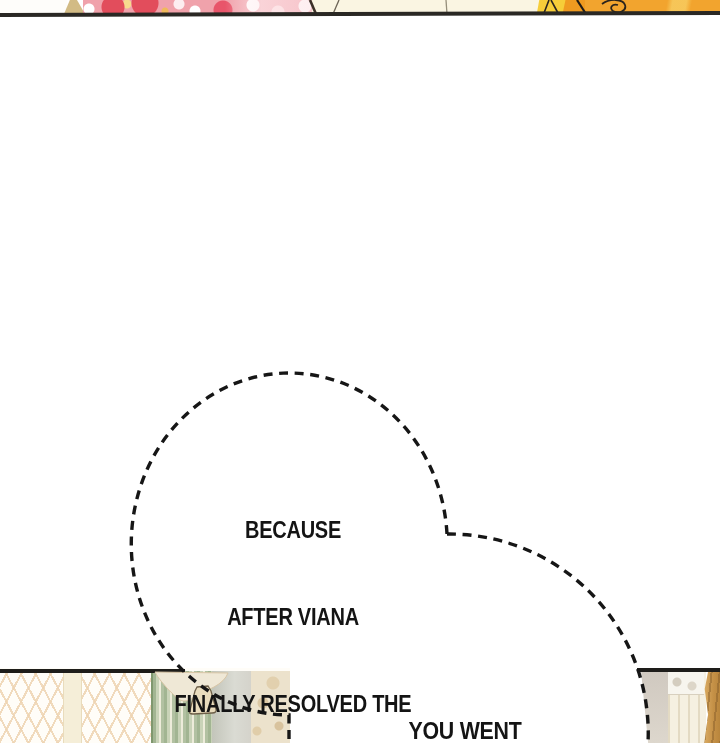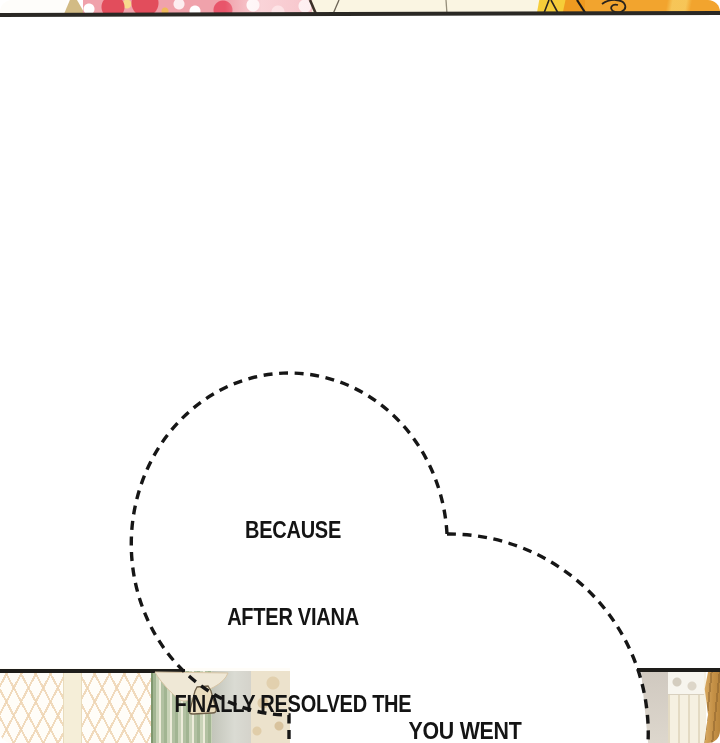--- a/index.html
+++ b/index.html
@@ -2,21 +2,20 @@
 <html><head>
 <meta charset="utf-8">
 <style>
   html,body{margin:0;padding:0;background:#ffffff;}
   #comic-page{
     position:relative;
     width:720px;height:743px;
     overflow:hidden;
     background:#ffffff;
     font-family:"Liberation Sans","DejaVu Sans",sans-serif;
-    border-radius:12px;
   }
   
   .top-strip{position:absolute;left:0;top:0;width:720px;height:18px;}
   .top-strip .seg{position:absolute;top:0;height:14px;}
   .seg-white-l{left:0;width:67px;background:#fefdfa;}
   .seg-tan-tri{left:64px;width:21px;background:#d2bb85;
     clip-path:polygon(28% 0,62% 0,100% 100%,0 100%);}
   .seg-floral{left:83px;width:229px;background-color:#f0a2ab;
     background-image:
       linear-gradient(90deg,rgba(255,255,255,0) 62%,rgba(255,238,240,.65) 78%,rgba(252,225,229,.55) 100%),

